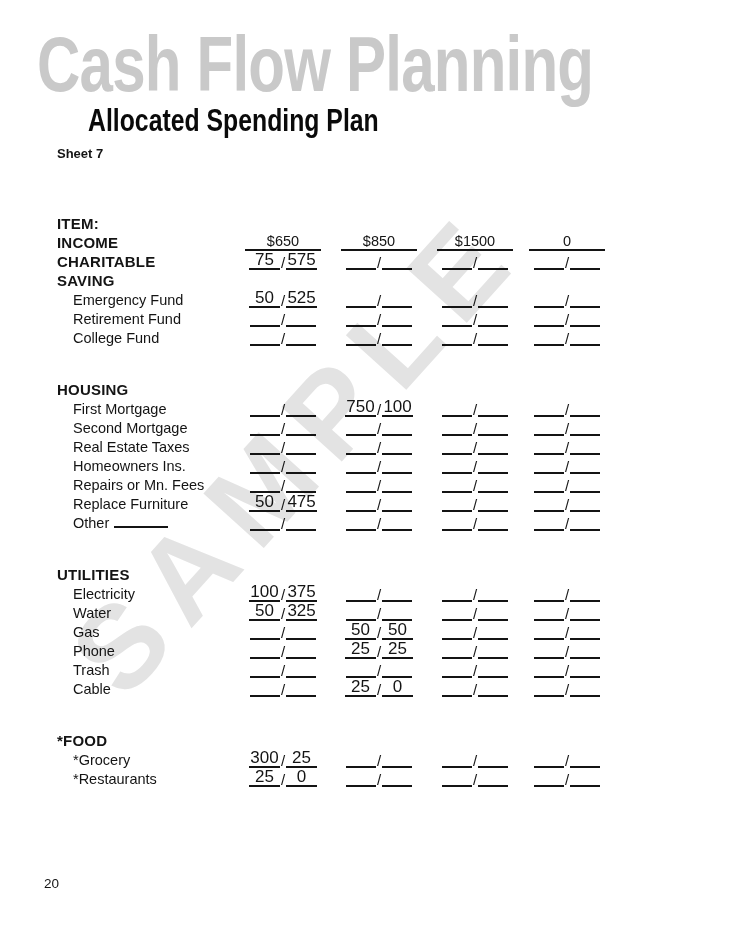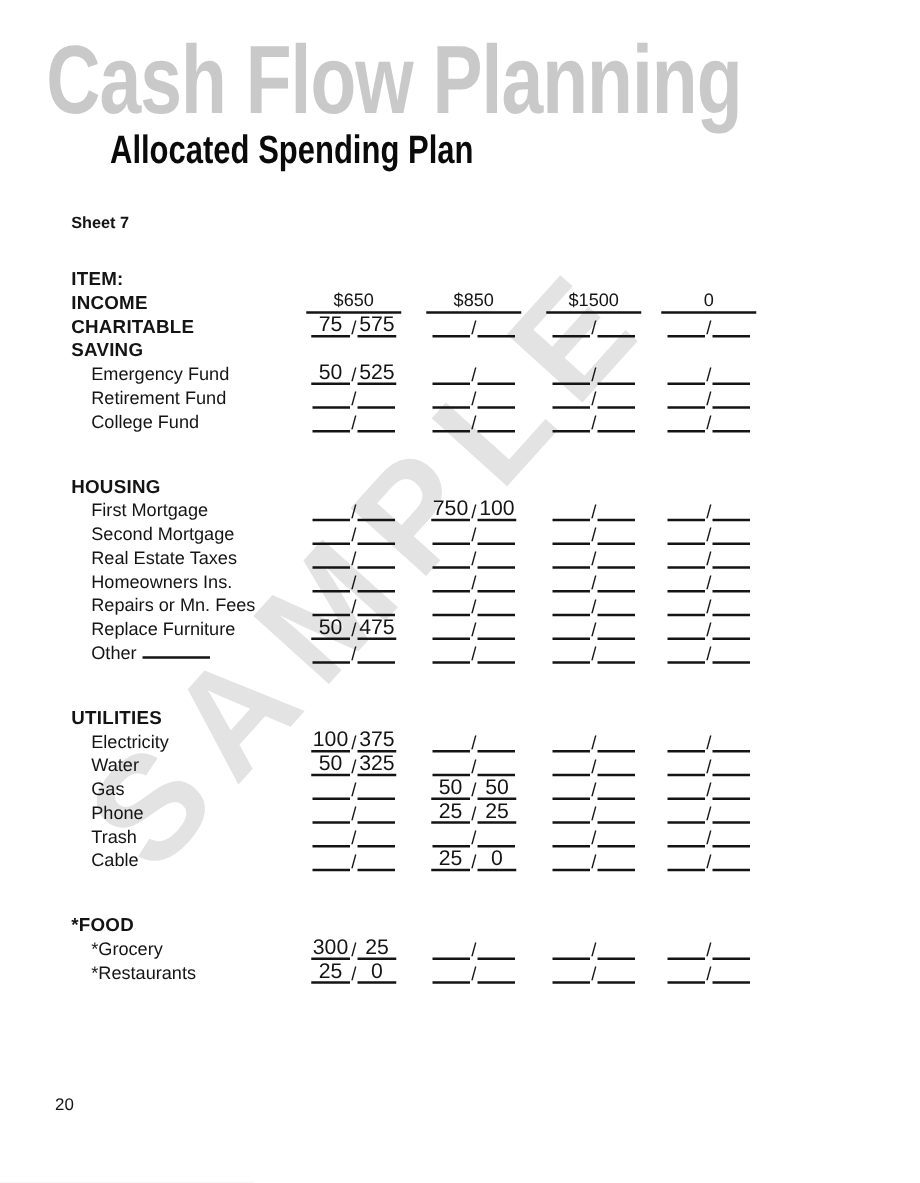--- a/index.html
+++ b/index.html
@@ -41,21 +41,21 @@
     transform:scale(0.79,1.02);transform-origin:left top;
   }
   .subtitle{
     position:absolute;left:88px;top:103px;margin:0;
     font-size:31px;font-weight:bold;color:#0a0a0a;
     line-height:1.1;white-space:nowrap;
     transform:scale(0.80,1.02);transform-origin:left top;
   }
   .sheet{
     position:absolute;left:57px;top:146px;
-    font-size:13px;font-weight:bold;margin-top:24px;
+    font-size:13px;font-weight:bold;
   }
   
   .payrow{position:absolute;left:57px;top:173px;width:660px;height:24px;}
   .pp-label{
     position:absolute;left:42px;bottom:2px;
     font-weight:bold;font-size:17px;white-space:nowrap;
     transform:scaleX(0.90);transform-origin:left bottom;
   }
   .pp-cell{
     position:absolute;bottom:0;width:78px;

